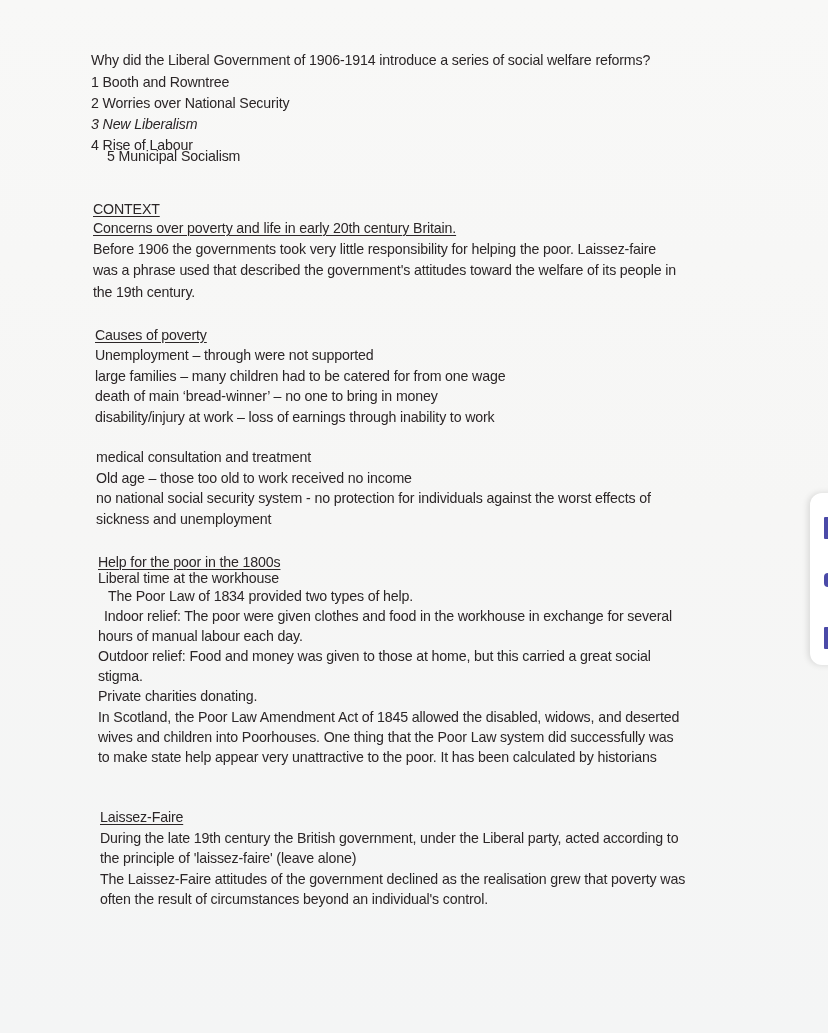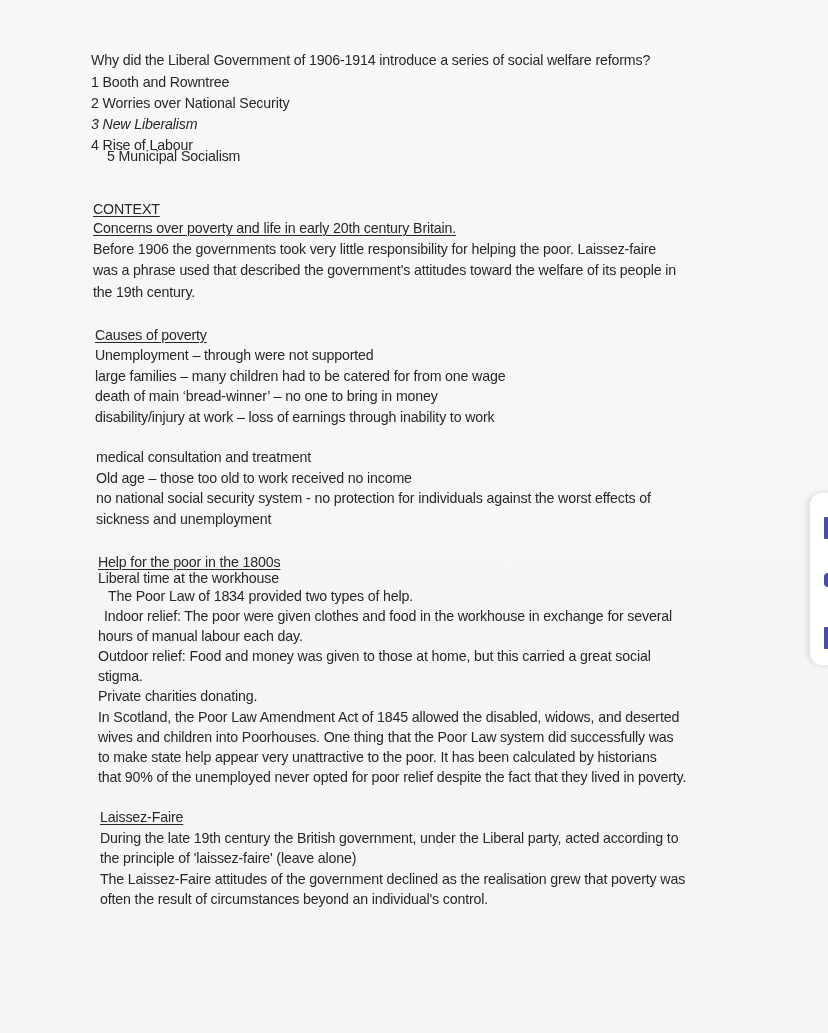--- a/index.html
+++ b/index.html
@@ -87,21 +87,20 @@
   <div class="line" style="left:98px;top:570px;">Liberal time at the workhouse</div>
   <div class="line" style="left:108px;top:588px;">The Poor Law of 1834 provided two types of help.</div>
   <div class="line" style="left:98px;top:608px;margin-left:6px;">Indoor relief: The poor were given clothes and food in the workhouse in exchange for several</div>
   <div class="line" style="left:98px;top:628px;">hours of manual labour each day.</div>
   <div class="line" style="left:98px;top:648px;">Outdoor relief: Food and money was given to those at home, but this carried a great social</div>
   <div class="line" style="left:98px;top:668px;">stigma.</div>
   <div class="line" style="left:98px;top:688px;">Private charities donating.</div>
   <div class="line" style="left:98px;top:709px;">In Scotland, the Poor Law Amendment Act of 1845 allowed the disabled, widows, and deserted</div>
   <div class="line" style="left:98px;top:729px;">wives and children into Poorhouses.  One thing that the Poor Law system did successfully was</div>
   <div class="line" style="left:98px;top:749px;">to make state help appear very unattractive to the poor.  It has been calculated by historians</div>
-  <div class="line" style="left:98px;top:769px;">that 90% of the unemployed never opted for poor relief despite the fact that they lived in poverty.</div>
 
   <div class="line ul" style="left:100px;top:809px;">Laissez-Faire</div>
   <div class="line" style="left:100px;top:830px;">During the late 19th century the British government, under the Liberal party, acted according to</div>
   <div class="line" style="left:100px;top:850px;">the principle of 'laissez-faire' (leave alone)</div>
   <div class="line" style="left:100px;top:871px;">The Laissez-Faire attitudes of the government declined as the realisation grew that poverty was</div>
   <div class="line" style="left:100px;top:891px;">often the result of circumstances beyond an individual's control.</div>
 </div>
 
 <div class="side-toolbar">
   <div class="tb-icon i1"></div>

